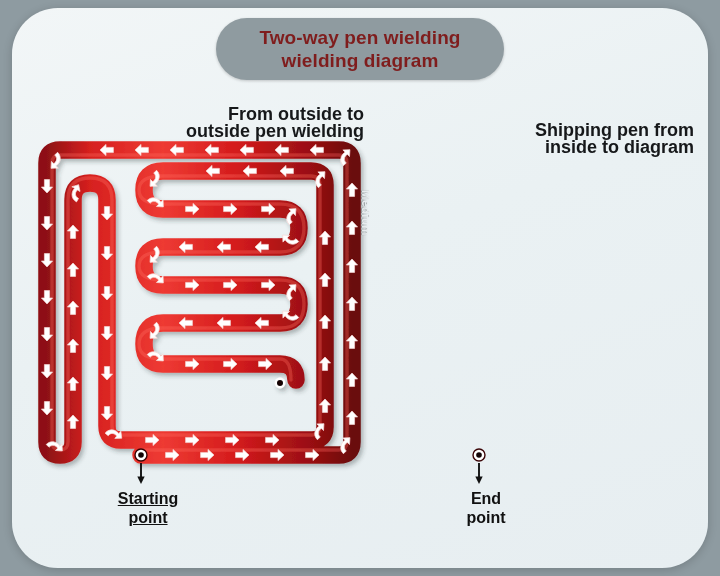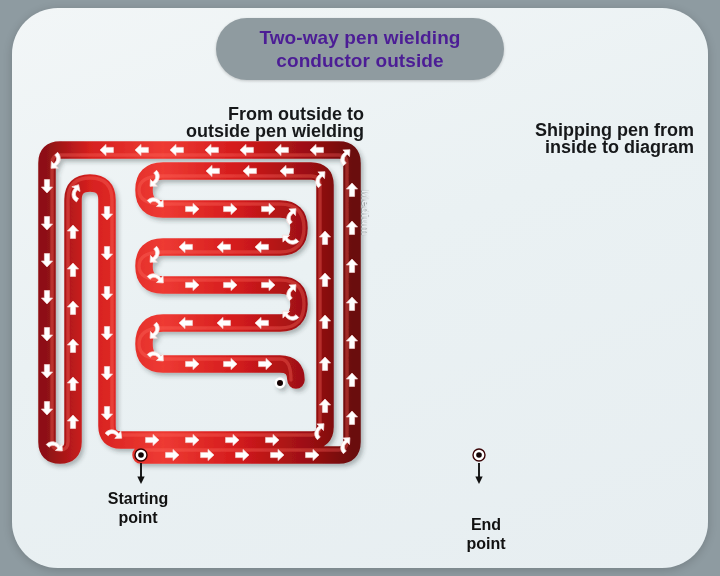--- a/index.html
+++ b/index.html
@@ -22,57 +22,57 @@
   }
 
   .title-pill{
     position:absolute;left:204px;top:10px;width:288px;height:62px;
     background:#8f9ba0;
     border-radius:31px;
     display:flex;flex-direction:column;align-items:center;justify-content:center;
     box-shadow:0 1px 3px rgba(0,0,0,.2);
   }
   .title-pill .l{
-    color:#4c1d95;font-weight:bold;font-size:19px;line-height:23px;
+    color:#7f1d1d;font-weight:bold;font-size:19px;line-height:23px;
     letter-spacing:.1px;white-space:nowrap;
   }
 
   .hdr{
     position:absolute;text-align:right;color:#16181a;
     font-weight:bold;font-size:18px;line-height:17px;white-space:nowrap;
   }
   #hdr-left{left:62px;top:98px;width:290px;}
   #hdr-right{left:392px;top:114px;width:290px;}
 
   .ptlabel{
     position:absolute;text-align:center;color:#111;
     font-weight:bold;font-size:16px;line-height:19px;white-space:nowrap;
   }
-  #lab-start{left:64px;top:481px;width:124px;}
-  #lab-end{left:412px;top:481px;width:124px;margin-top:26px;}
+  #lab-start{left:74px;top:481px;width:124px;text-decoration:underline;}
+  #lab-end{left:412px;top:481px;width:124px;}
 
   svg.stage{position:absolute;left:0;top:0;width:720px;height:576px;overflow:visible;}
 
   .medium-wm{
     position:absolute;left:360px;top:182px;
     transform-origin:left top;transform:rotate(90deg);
     color:#e9eef0;font-size:11.5px;font-weight:bold;letter-spacing:.4px;
     opacity:.92;text-shadow:0 1px 1px rgba(0,0,0,.35);
     pointer-events:none;
   }
 </style>
 </head>
 <body style="background: rgb(142, 155, 161);">
 
 <div id="root">
   <div class="card" style="border-radius: 46px;">
 
     <div class="title-pill" style="background: rgb(143, 155, 160);">
       <div class="l">Two-way pen wielding</div>
-      <div class="l">conductor outside</div>
+      <div class="l">wielding diagram</div>
     </div>
 
     <div class="hdr" id="hdr-left">
       <div>From outside to</div>
       <div>outside pen wielding</div>
     </div>
 
     <div class="hdr" id="hdr-right">
       <div>Shipping pen from</div>
       <div>inside to diagram</div>

